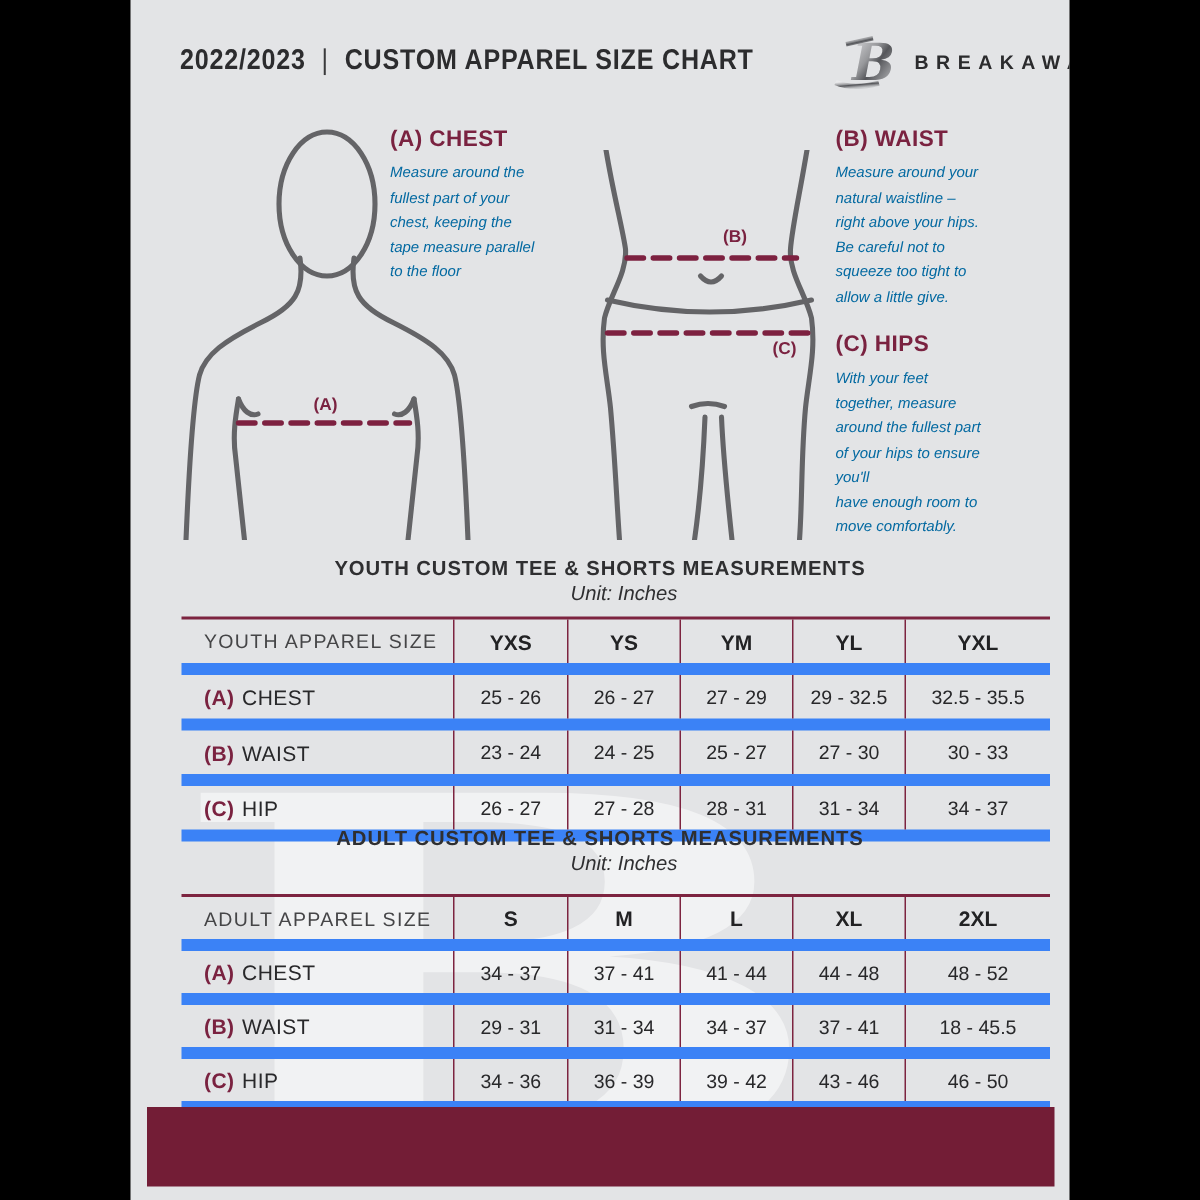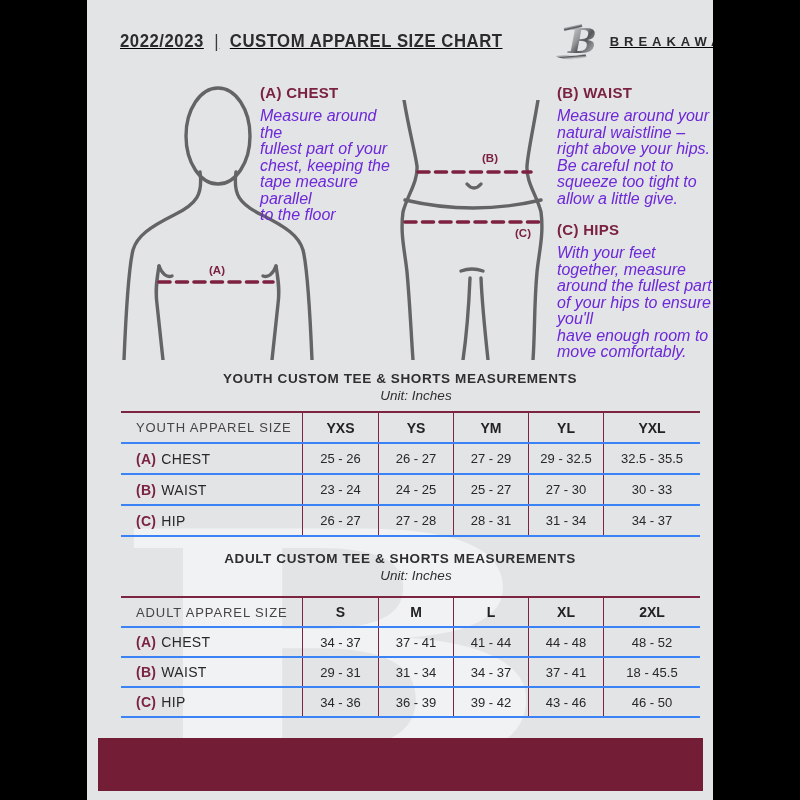--- a/index.html
+++ b/index.html
@@ -7,56 +7,56 @@
     width:800px;height:800px;background:#000;position:relative;overflow:hidden;
     font-family:"Liberation Sans", sans-serif;
   }
   .page{
     position:absolute;left:87px;top:0;width:626px;height:800px;
     background:#e3e4e6;overflow:hidden;
   }
   
   .header{
     position:absolute;left:33px;right:22px;top:20px;height:42px;
-    display:flex;justify-content:space-between;align-items:center;z-index:2;text-decoration:underline;
+    display:flex;justify-content:space-between;align-items:center;z-index:2;
   }
   .doc-title{
     font-size:19px;font-weight:bold;letter-spacing:.6px;color:#2c2c2e;
     white-space:nowrap;transform:scaleX(.88);transform-origin:left center;
   }
   .doc-title .divider{font-weight:400;margin:0 12px;color:#3a3a3c;}
   .brand{display:flex;align-items:center;gap:9px;}
   .brand-name{font-size:13px;font-weight:bold;letter-spacing:5px;color:#2b2b2d;}
   
   .fig{position:absolute;z-index:2;}
   .fig path,.fig ellipse{fill:none;stroke:#646467;stroke-width:3.4;stroke-linecap:round;}
   .fig .dash{stroke:#7d2140;stroke-width:3.6;stroke-dasharray:11 6.5;}
   .marker-label{
     position:absolute;z-index:2;width:44px;text-align:center;
     font-size:11.5px;font-weight:bold;color:#7a2240;
   }
   .guide-block{position:absolute;z-index:2;}
   .guide-heading{font-size:15px;font-weight:bold;color:#7a2240;letter-spacing:.3px;margin:0 0 7px 0;}
   .guide-body{
-    font-size:16px;font-style:italic;line-height:16.5px;color:#6d28d9;
+    font-size:10px;font-style:italic;line-height:16.5px;color:#0369a1;
     white-space:pre-line;margin:0;
   }
   
   .tbl-title{
     position:absolute;left:0;right:0;text-align:center;z-index:2;
     font-size:13.5px;font-weight:bold;letter-spacing:.6px;color:#2f2f31;
   }
   .tbl-unit{
     position:absolute;left:0;right:0;text-align:center;z-index:2;
     font-size:13.5px;font-style:italic;color:#2f2f31;margin-left:32px;
   }
   .size-table{position:absolute;left:34px;width:579px;z-index:2;border-top:2px solid #7d2440;}
   .trow{
     display:grid;grid-template-columns:182px 76px 75px 75px 75px 96px;
-    border-bottom:2px solid #3b82f6;
+    border-bottom:8px solid #3b82f6;
   }
   .youth .trow{height:29px;}
   .adult .trow{height:28px;}
   .cell{display:flex;align-items:center;justify-content:center;font-size:13px;color:#28282a;}
   .cell:not(:last-child){border-right:1px solid #7d2440;}
   .label-cell{justify-content:flex-start;padding-left:15px;font-size:14px;letter-spacing:.3px;}
   .head-label{font-size:13px;letter-spacing:.9px;color:#454547;}
   .size-head{font-weight:bold;font-size:14px;color:#222224;}
   .value-cell{font-weight:normal;font-size:13px;}
   .marker{color:#7a2240;font-weight:bold;margin-right:5px;}

